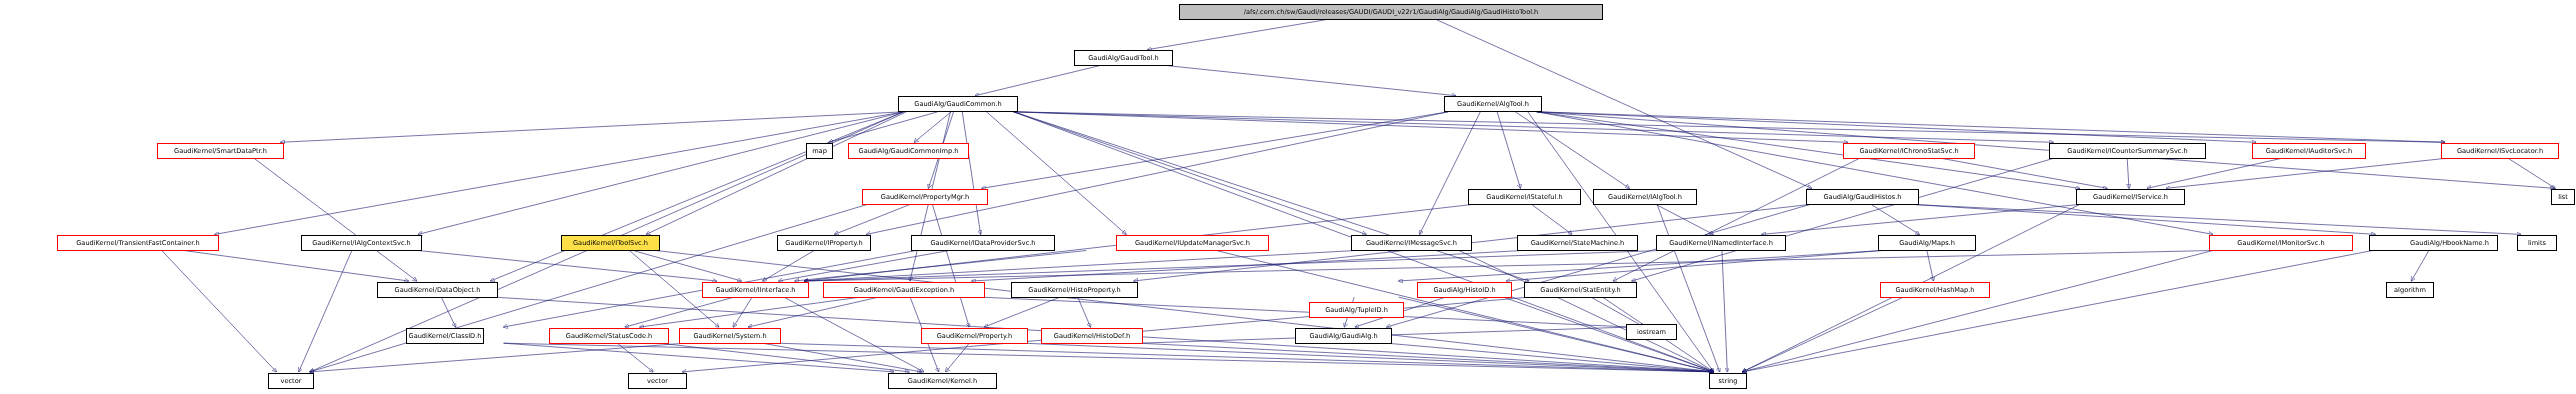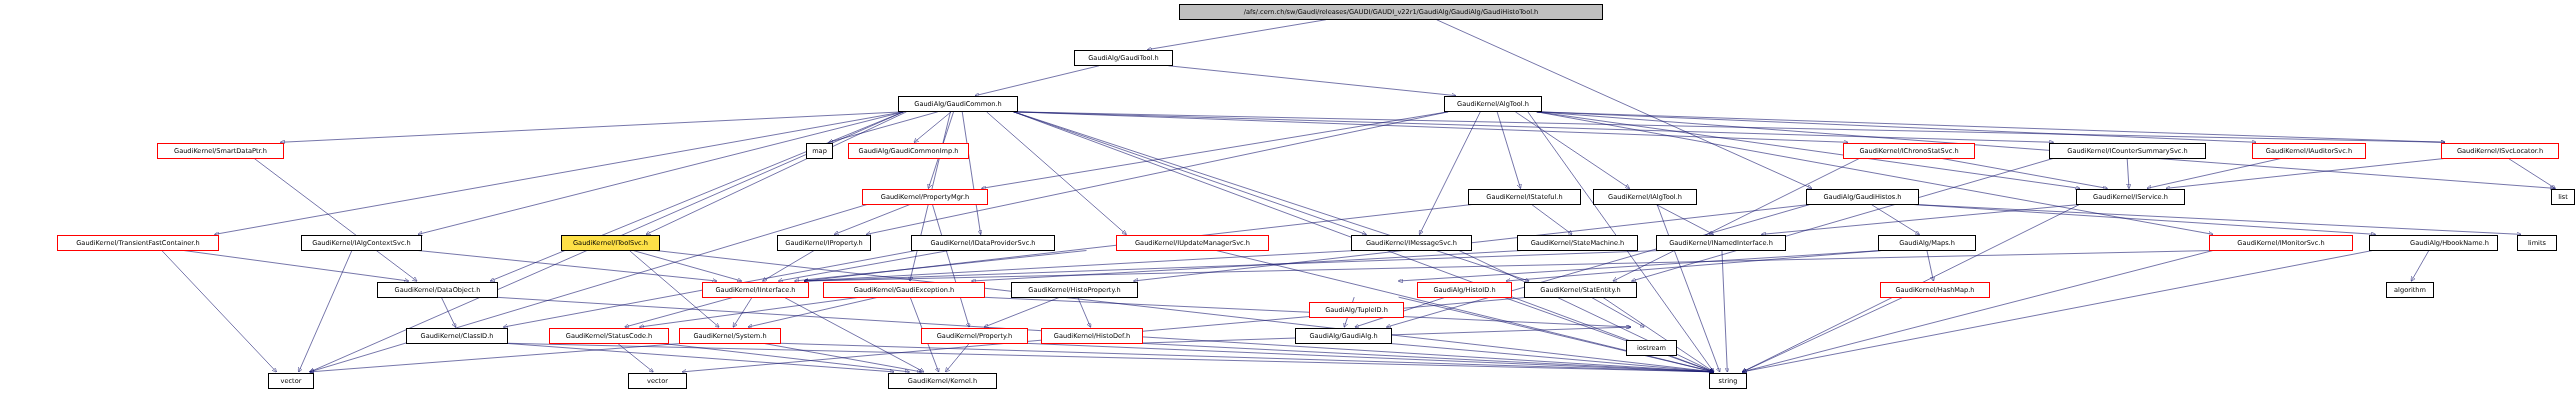--- a/index.html
+++ b/index.html
@@ -164,25 +164,25 @@
     <div class="node" style="left: 2517px; top: 235px; width: 40px; height: 15.6px; border-color: rgb(0, 0, 0); background: rgb(255, 255, 255);">limits</div>
     <div class="node" style="left: 377px; top: 282px; width: 121px; height: 15.6px; border-color: rgb(0, 0, 0); background: rgb(255, 255, 255);">GaudiKernel/DataObject.h</div>
     <div class="node" style="left: 702px; top: 282px; width: 107px; height: 15.6px; border-color: rgb(255, 0, 0); background: rgb(255, 255, 255);">GaudiKernel/IInterface.h</div>
     <div class="node" style="left: 823px; top: 282px; width: 162px; height: 15.6px; border-color: rgb(255, 0, 0); background: rgb(255, 255, 255);">GaudiKernel/GaudiException.h</div>
     <div class="node" style="left: 1011px; top: 282px; width: 127px; height: 15.6px; border-color: rgb(0, 0, 0); background: rgb(255, 255, 255);">GaudiKernel/HistoProperty.h</div>
     <div class="node" style="left: 1309px; top: 282px; width: 95px; height: 16px; border-color: rgb(255, 0, 0); background: rgb(255, 255, 255); margin-top: 20px;">GaudiAlg/TupleID.h</div>
     <div class="node" style="left: 1417px; top: 282px; width: 95px; height: 15.6px; border-color: rgb(255, 0, 0); background: rgb(255, 255, 255);">GaudiAlg/HistoID.h</div>
     <div class="node" style="left: 1524px; top: 282px; width: 113px; height: 15.6px; border-color: rgb(0, 0, 0); background: rgb(255, 255, 255);">GaudiKernel/StatEntity.h</div>
     <div class="node" style="left: 1880px; top: 282px; width: 110px; height: 15.6px; border-color: rgb(255, 0, 0); background: rgb(255, 255, 255);">GaudiKernel/HashMap.h</div>
     <div class="node" style="left: 2386px; top: 282px; width: 48px; height: 15.6px; border-color: rgb(0, 0, 0); background: rgb(255, 255, 255);">algorithm</div>
-    <div class="node" style="left: 406px; top: 328px; width: 102px; height: 15.6px; border-color: rgb(0, 0, 0); background: rgb(255, 255, 255); text-align: center;">GaudiKernel/ClassID.h</div>
+    <div class="node" style="left: 406px; top: 328px; width: 78px; height: 15.6px; border-color: rgb(0, 0, 0); background: rgb(255, 255, 255); text-align: center;">GaudiKernel/ClassID.h</div>
     <div class="node" style="left: 549px; top: 328px; width: 120px; height: 15.6px; border-color: rgb(255, 0, 0); background: rgb(255, 255, 255);">GaudiKernel/StatusCode.h</div>
     <div class="node" style="left: 679px; top: 328px; width: 102px; height: 15.6px; border-color: rgb(255, 0, 0); background: rgb(255, 255, 255);">GaudiKernel/System.h</div>
     <div class="node" style="left: 921px; top: 328px; width: 107px; height: 15.6px; border-color: rgb(255, 0, 0); background: rgb(255, 255, 255);">GaudiKernel/Property.h</div>
     <div class="node" style="left: 1041px; top: 328px; width: 102px; height: 15.6px; border-color: rgb(255, 0, 0); background: rgb(255, 255, 255);">GaudiKernel/HistoDef.h</div>
     <div class="node" style="left: 1295px; top: 328px; width: 97px; height: 15.6px; border-color: rgb(0, 0, 0); background: rgb(255, 255, 255);">GaudiAlg/GaudiAlg.h</div>
-    <div class="node" style="left: 1626px; top: 340px; width: 51px; height: 15.6px; border-color: rgb(0, 0, 0); background: rgb(255, 255, 255);">iostream</div>
+    <div class="node" style="left: 1626px; top: 324px; width: 51px; height: 15.6px; border-color: rgb(0, 0, 0); background: rgb(255, 255, 255);">iostream</div>
     <div class="node" style="left: 268px; top: 373px; width: 46px; height: 15.6px; border-color: rgb(0, 0, 0); background: rgb(255, 255, 255);">vector</div>
     <div class="node" style="left: 628px; top: 373px; width: 59px; height: 15.6px; border-color: rgb(0, 0, 0); background: rgb(255, 255, 255);">vector</div>
     <div class="node" style="left: 888px; top: 373px; width: 109px; height: 15.6px; border-color: rgb(0, 0, 0); background: rgb(255, 255, 255);">GaudiKernel/Kernel.h</div>
     <div class="node" style="left: 1709px; top: 373px; width: 38px; height: 15.6px; border-color: rgb(0, 0, 0); background: rgb(255, 255, 255);">string</div>
   </div>
 
 
 </body></html>

